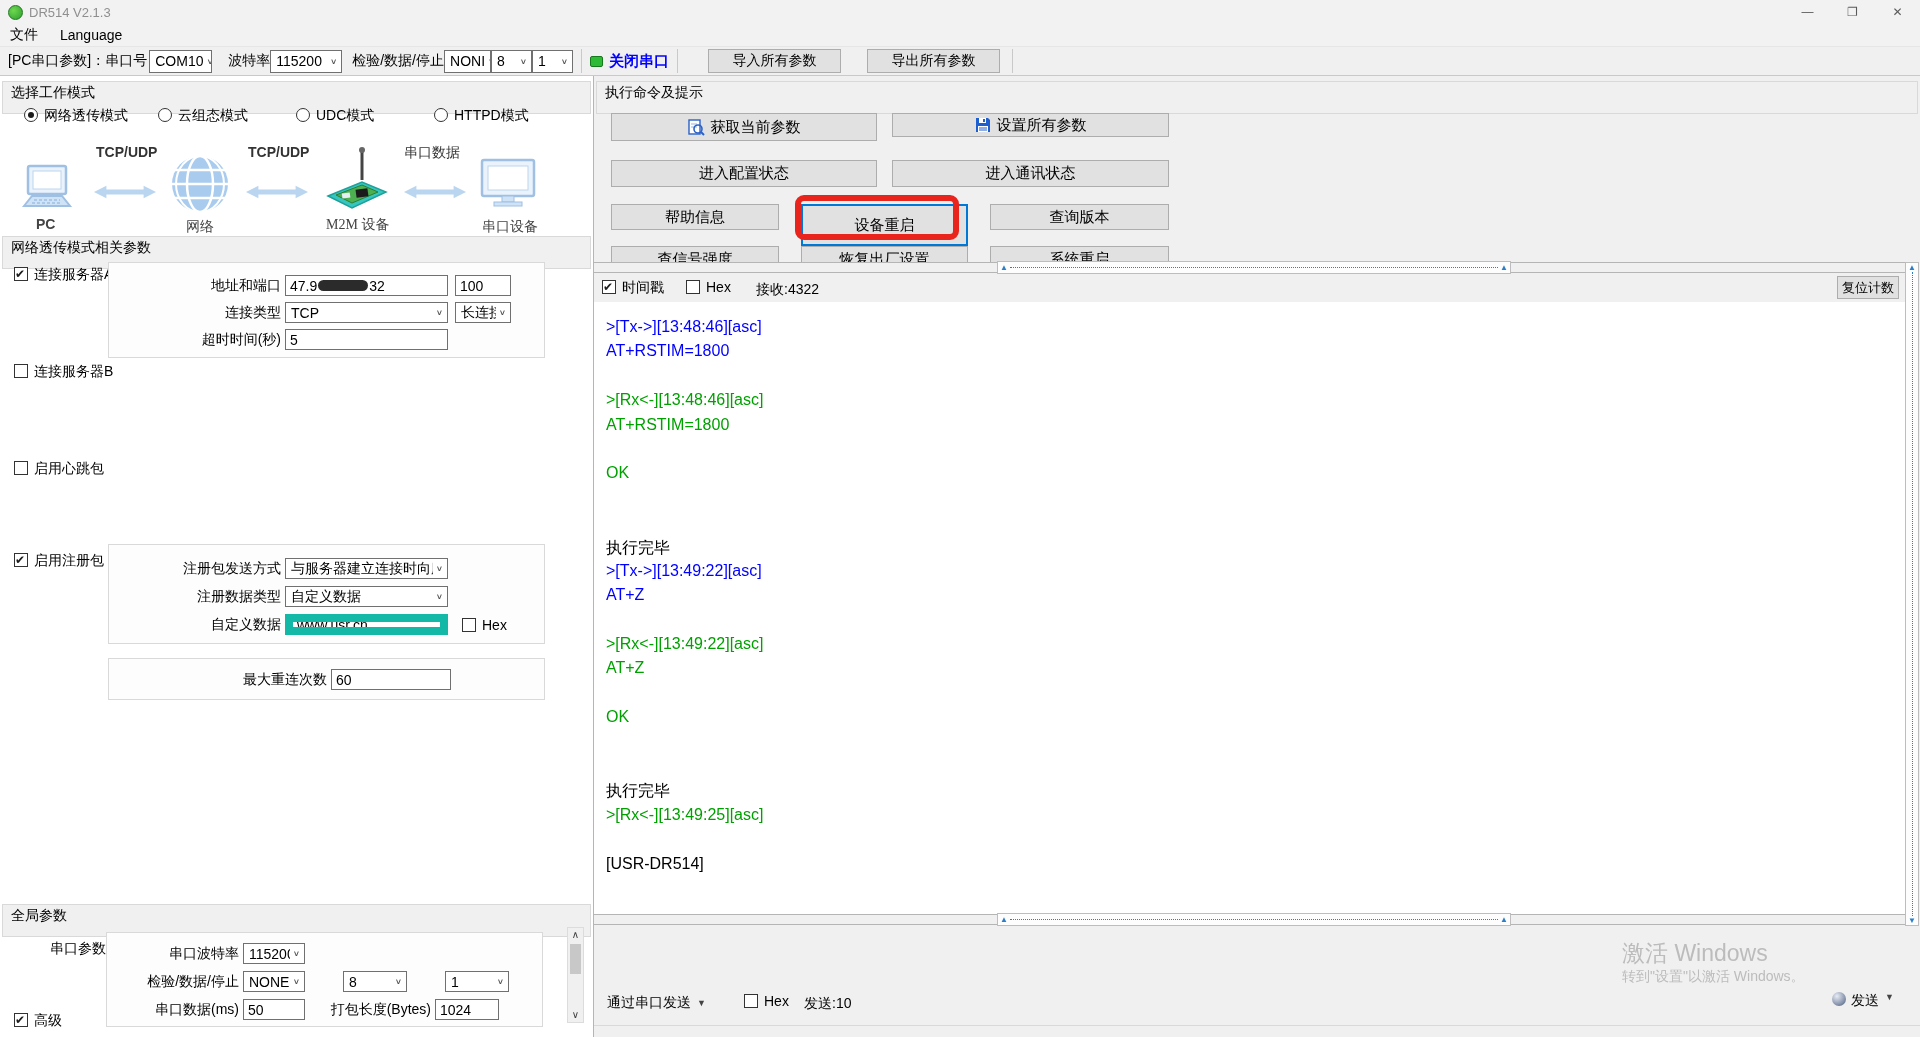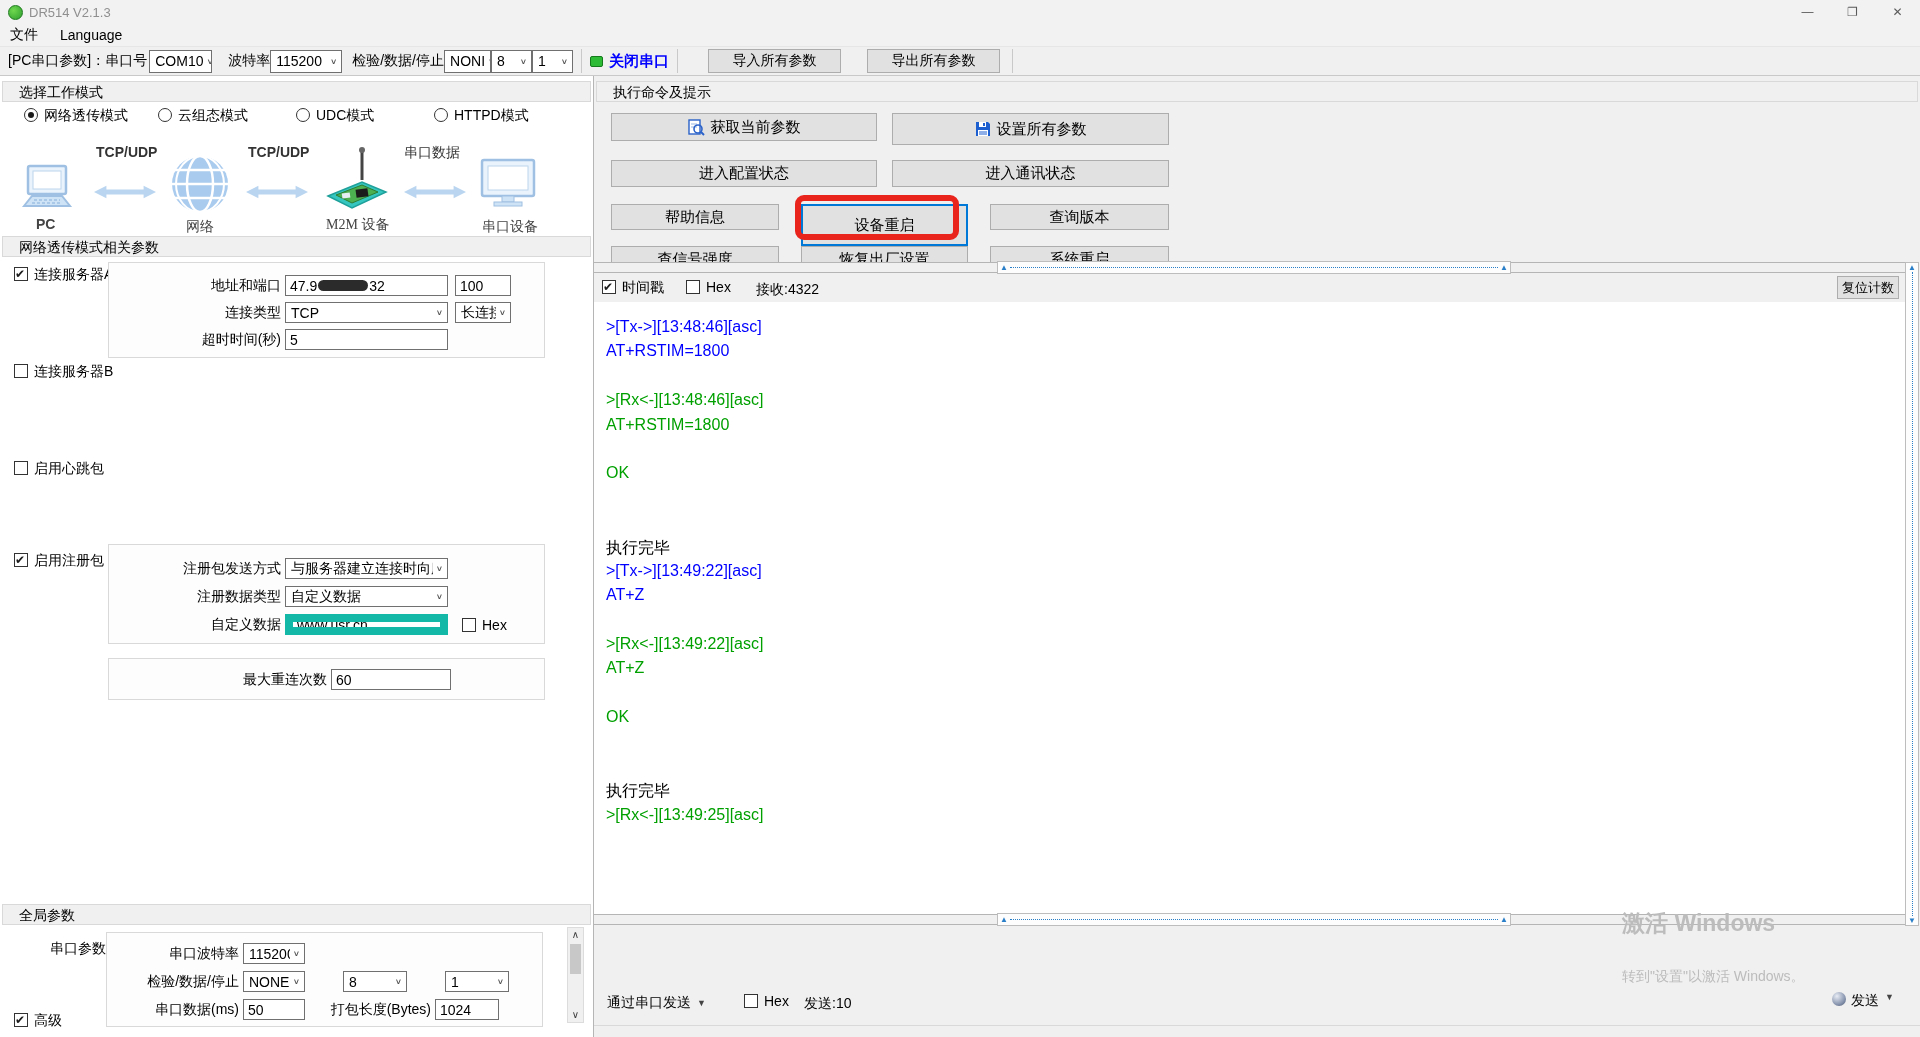--- a/index.html
+++ b/index.html
@@ -24,21 +24,21 @@
   .btn { background:#e1e1e1; border:1px solid #adadad; display:flex; align-items:center; justify-content:center; font-size:14px; white-space:nowrap; }
 
   .indicator { width:13px; height:11px; background:#2dbb36; border:1px solid #157a1c; border-radius:2px; margin-right:6px; }
   .close-serial { color:#0000ff; font-weight:bold; font-size:15px; display:flex; align-items:center; }
 
   
   .main { position:absolute; top:76px; left:0; right:0; bottom:0; display:flex; }
   .left-panel { width:594px; position:relative; background:#ffffff; border-right:1px solid #b5b5b5; }
   .right-panel { flex:1; position:relative; background:#f0f0f0; }
 
-  .strip { position:absolute; left:2px; right:2px; height:21px; line-height:20px; background:#f0f0f0; border:1px solid #d9d9d9; padding-left:16px; font-size:14px; }
+  .strip { position:absolute; left:2px; right:2px; height:33px; line-height:20px; background:#f0f0f0; border:1px solid #d9d9d9; padding-left:8px; font-size:14px; }
 
   .rd { width:14px; height:14px; border:1px solid #333; border-radius:50%; display:inline-block; position:relative; background:#fff; vertical-align:-2px; margin-right:6px; }
   .rd.on::after { content:""; position:absolute; left:3px; top:3px; width:6px; height:6px; border-radius:50%; background:#1a1a1a; }
   .cb { width:14px; height:14px; border:1px solid #333; display:inline-block; position:relative; background:#fff; vertical-align:-2px; margin-right:6px; font-size:12px; line-height:12px; text-align:center; color:#1a1a1a; }
   .cb.on::after { content:"✔"; position:absolute; left:0px; top:0px; }
 
   .group-box { position:absolute; border:1px solid #d9d9d9; background:#fdfdfd; }
   .frow { position:absolute; display:flex; align-items:center; }
   .frow .flabel { text-align:right; margin-right:4px; white-space:nowrap; }
 
@@ -340,21 +340,21 @@
     <div class="cmdbtn" style="left:17px;top:37px;width:266px;height:28px;">
       <svg width="17" height="17" viewBox="0 0 17 17">
         <rect x="1" y="1" width="11" height="14" fill="#ffffff" stroke="#2a62c9" stroke-width="1.4"></rect>
         <line x1="3" y1="5" x2="9" y2="5" stroke="#9ab6e4" stroke-width="1"></line>
         <line x1="3" y1="8" x2="9" y2="8" stroke="#9ab6e4" stroke-width="1"></line>
         <circle cx="10" cy="10" r="4" fill="none" stroke="#2a62c9" stroke-width="1.6"></circle>
         <line x1="13" y1="13" x2="16" y2="16" stroke="#2a62c9" stroke-width="2"></line>
       </svg>
       <span>获取当前参数</span>
     </div>
-    <div class="cmdbtn" style="left:298px;top:37px;width:277px;height:32px;">
+    <div class="cmdbtn" style="left:298px;top:37px;width:277px;height:24px;">
       <svg width="16" height="16" viewBox="0 0 16 16">
         <path d="M1 1 H13 L15 3 V15 H1 Z" fill="#1e5fd0"></path>
         <rect x="4" y="1" width="7" height="5" fill="#ffffff"></rect>
         <rect x="8" y="2" width="2" height="3" fill="#1e5fd0"></rect>
         <rect x="3" y="9" width="10" height="6" fill="#ffffff"></rect>
         <line x1="4" y1="11" x2="12" y2="11" stroke="#1e5fd0" stroke-width="1"></line>
         <line x1="4" y1="13" x2="12" y2="13" stroke="#1e5fd0" stroke-width="1"></line>
       </svg>
       <span>设置所有参数</span>
     </div>
@@ -419,20 +419,21 @@
         <div class="log-line ">&nbsp;</div>
         <div class="log-line rx">&gt;[Rx&lt;-][13:49:22][asc]</div>
         <div class="log-line rx">AT+Z</div>
         <div class="log-line ">&nbsp;</div>
         <div class="log-line rx">OK</div>
         <div class="log-line ">&nbsp;</div>
         <div class="log-line ">&nbsp;</div>
         <div class="log-line plain">执行完毕</div>
         <div class="log-line rx">&gt;[Rx&lt;-][13:49:25][asc]</div>
         <div class="log-line ">&nbsp;</div>
+        <div class="log-line plain">[USR-DR514]</div>
       </div>
 
     <div class="divider" style="left:0;top:838px;width:1311px;height:11px;"></div>
     <div class="hscroll" style="left:403px;top:837px;width:514px;">
       <span class="tri">▲</span>
       <span class="dots"></span>
       <span class="tri">▲</span>
     </div>
 
     <div class="vscroll" style="left:1311px;top:186px;height:664px;">
@@ -451,14 +452,14 @@
     <span style="position:absolute;left:210px;top:919px;">发送:10</span>
     <div style="position:absolute;left:1238px;top:916px;display:flex;align-items:flex-start;">
       <span class="sphere"></span>
       <span>发送</span>
       <span class="caret">▼</span>
     </div>
     <div style="position:absolute;left:0;top:949px;width:100%;height:1px;background:#d9d9d9;"></div>
   </div>
 </div>
 
-<div class="watermark" style="left:1622px;top:908px;font-size:23px;font-weight:bold;">激活 Windows</div>
+<div class="watermark" style="left:1622px;top:938px;font-size:23px;">激活 Windows</div>
 <div class="watermark" style="left:1622px;top:968px;font-size:14px;">转到"设置"以激活 Windows。</div>
 
 </body></html>

